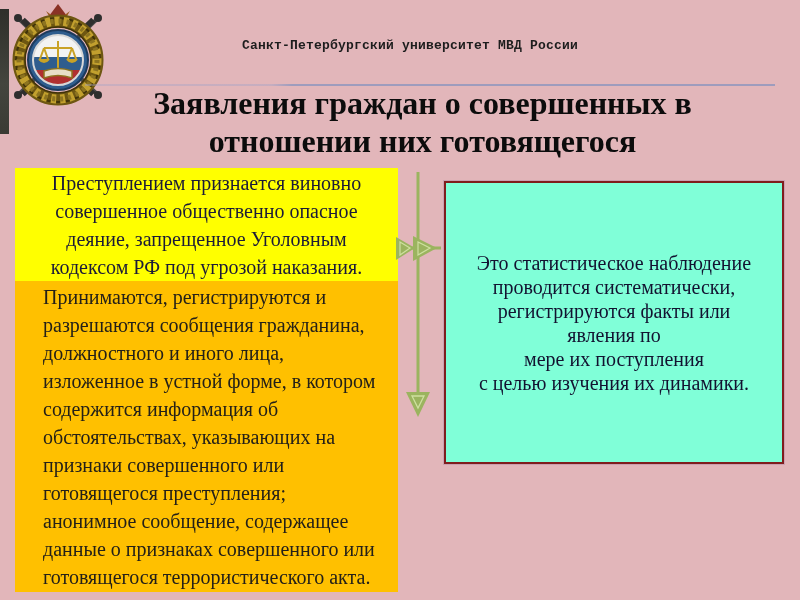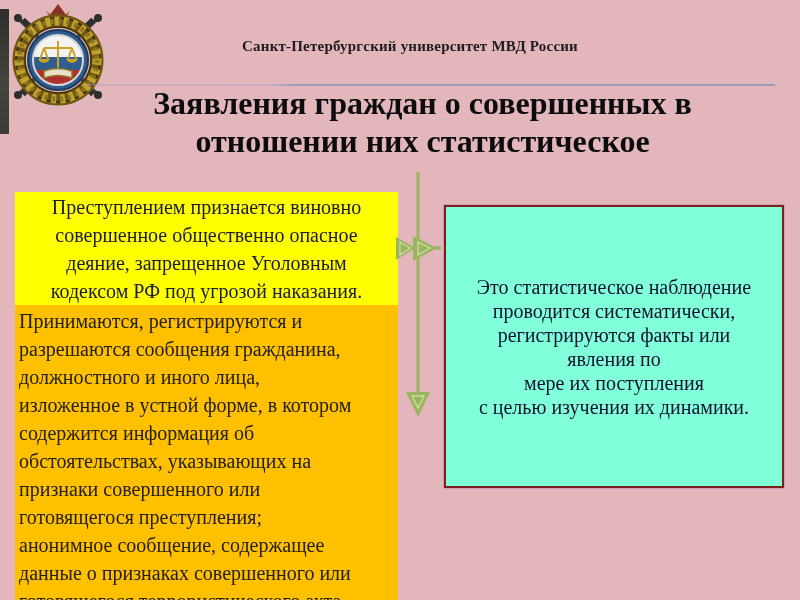--- a/index.html
+++ b/index.html
@@ -17,47 +17,46 @@
   .logo{position:absolute;left:8px;top:3px;width:100px;height:106px;}
   .header-line{
     position:absolute;left:85px;top:84px;width:690px;height:2px;
     background:linear-gradient(to right,
       rgba(165,163,198,.40) 0%, rgba(165,163,198,.45) 27%,
       #9e9cbd 30%, #9e9cbd 100%);
   }
   .univ-title{
     position:absolute;left:20px;top:38px;width:780px;
     text-align:center;
-    font-family:Liberation Serif, serif;
-    font-weight:bold;font-size:15px;color:#1d1d1d;
+    font-family:Liberation Mono, monospace;
+    font-weight:bold;font-size:13px;color:#1d1d1d;
     letter-spacing:.2px;
   }
   .slide-title{
     position:absolute;left:55px;top:84px;width:735px;
     text-align:center;
     font-weight:bold;font-size:32px;line-height:38px;color:#0c0c0c;
     white-space:pre-line;
   }
   .txt-box{
     position:absolute;
     white-space:pre-line;
     font-size:20px;
-    margin-top:24px;
   }
   .box-yellow{
     left:15px;top:168px;width:383px;height:113px;
     background:#ffff00;
     text-align:center;line-height:28px;color:#1b1b38;
     padding-top:1px;box-sizing:border-box;
   }
   .box-orange{
     left:15px;top:281px;width:383px;height:311px;
     background:#ffc000;
     text-align:left;line-height:28px;color:#242018;
-    padding:2px 6px 0 4px;box-sizing:border-box;
+    padding:2px 6px 0 28px;box-sizing:border-box;
   }
   .box-aqua{
     left:444px;top:181px;width:340px;height:283px;
     background:#80ffd8;
     border:2px solid #7f1d1d;
     box-shadow:0 0 0 1px rgba(160,120,160,.35);
     text-align:center;line-height:24px;color:#121230;
     display:flex;align-items:center;justify-content:center;
     box-sizing:border-box;
   }
@@ -126,21 +125,21 @@
     <g>
       <path d="M36,68 Q50,63 64,68 L64,75 Q50,70 36,75 Z" fill="#e8dfc8" stroke="#8d7420" stroke-width="1.5"></path>
     </g>
   </svg>
 
   <div class="univ-title">Санкт-Петербургский университет МВД России</div>
 
   <div class="header-line"></div>
 
   <div class="slide-title">Заявления граждан о совершенных в
-отношении них статистическое</div>
+отношении них готовящегося</div>
 
   <div class="txt-box box-yellow">Преступлением признается виновно
 совершенное общественно опасное
 деяние, запрещенное Уголовным
 кодексом РФ под угрозой наказания.</div>
 
   <div class="txt-box box-orange">Принимаются, регистрируются и
 разрешаются сообщения гражданина,
 должностного и иного лица,
 изложенное в устной форме, в котором

